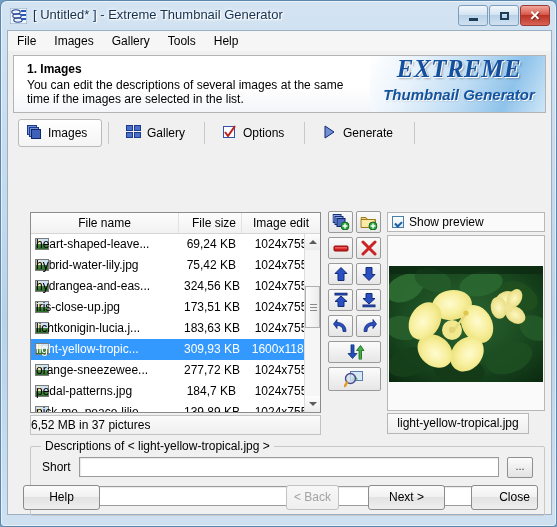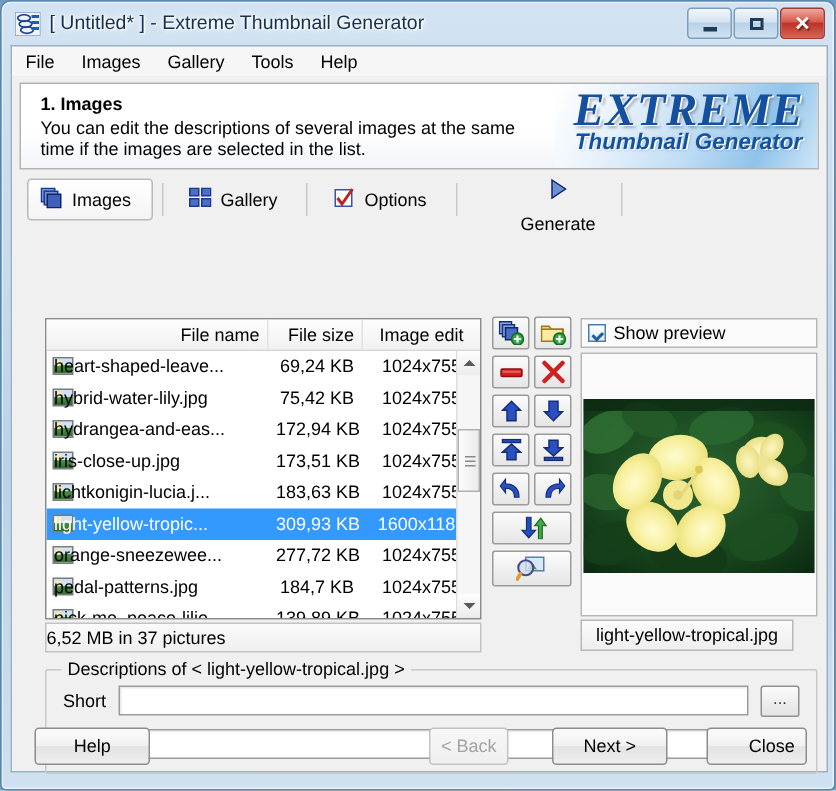--- a/index.html
+++ b/index.html
@@ -73,21 +73,21 @@
   }
   #banner-title{position:absolute;left:13px;top:6px;font-size:12px;font-weight:bold;}
   #banner-sub{position:absolute;left:13px;top:22px;font-size:12px;line-height:14px;width:340px;}
   #logo{
     position:absolute;right:0;top:0;width:175px;height:56px;
     background:linear-gradient(115deg,#ffffff 0%,#e8f2fb 25%,#bedcf4 55%,#8fc3ea 78%,#cfe6f8 100%);
   }
   #logo-1{
     position:absolute;left:3px;top:-1px;width:172px;text-align:center;
     font-family:"Liberation Serif","DejaVu Serif",serif;
-    font-style:italic;font-weight:bold;font-size:31px;letter-spacing:.5px;
+    font-style:italic;font-weight:bold;font-size:25px;letter-spacing:.5px;
     color:#14509e;text-shadow:1px 1px 0 #fff,2px 2px 2px rgba(0,0,0,.28);
   }
   #logo-2{
     position:absolute;left:3px;top:30px;width:172px;text-align:center;
     font-family:"Liberation Sans","DejaVu Sans",sans-serif;
     font-style:italic;font-weight:bold;font-size:15px;
     color:#12539f;text-shadow:1px 1px 0 #fff,1px 1px 2px rgba(0,0,0,.28);
   }
 
   
@@ -111,21 +111,21 @@
   }
   #lhead{
     position:absolute;left:0;top:0;width:100%;height:21px;
     background:linear-gradient(180deg,#fdfdfd,#f1f1f1);
     border-bottom:1px solid #d6d6d6;box-sizing:border-box;
   }
   .hcell{
     position:absolute;top:0;height:20px;line-height:20px;font-size:12px;
     box-sizing:border-box;border-right:1px solid #e2e2e2;padding:0 5px;cursor:default;
   }
-  #h0{left:0;width:148px;text-align:right;}
+  #h0{left:0;width:148px;text-align:center;}
   #h1{left:148px;width:63px;text-align:right;}
   #h2{left:211px;width:78px;text-align:center;border-right:none;}
   #rows{position:absolute;left:0;top:21px;width:100%;}
   .row{height:21px;line-height:21px;font-size:12px;position:relative;cursor:default;}
   .row.sel{background:#3399ff;color:#fff;}
   .cell{position:absolute;top:0;height:21px;box-sizing:border-box;padding:0 5px;
     white-space:nowrap;overflow:hidden;}
   .c0{left:0;width:148px;padding-left:5px;}
   .c1{left:148px;width:63px;text-align:right;padding-right:6px;}
   .c2{left:211px;width:78px;text-align:center;}
@@ -315,21 +315,21 @@
         <span>
           <svg width="15" height="14" viewBox="0 0 15 14">
             <rect x="1.5" y="1.5" width="11" height="11" fill="#fff" stroke="#3653a8"></rect>
             <path d="M3 7 L6 11 L13 1" fill="none" stroke="#c02020" stroke-width="2"></path>
           </svg>
         </span>
         <span class="tablabel">Options</span>
       </div>
       <div class="tabsep" style="left:286px;"></div>
 
-      <div class="tab" style="left:308px;width:94px;flex-direction:column;">
+      <div class="tab" style="left:296px;width:94px;">
         <span>
           <svg width="15" height="14" viewBox="0 0 15 14">
             <path d="M3 1 L12 7 L3 13 Z" fill="#6f92d6" stroke="#12266e" stroke-width="1"></path>
           </svg>
         </span>
         <span class="tablabel">Generate</span>
       </div>
       <div class="tabsep" style="left:396px;"></div>
     </div>
 
@@ -349,21 +349,21 @@
         </div>
         <div class="row">
           <span class="fico"></span>
           <span class="cell c0">hybrid-water-lily.jpg</span>
           <span class="cell c1">75,42 KB</span>
           <span class="cell c2">1024x755</span>
         </div>
         <div class="row">
           <span class="fico"></span>
           <span class="cell c0">hydrangea-and-eas...</span>
-          <span class="cell c1">172,94 KB</span>
+          <span class="cell c1">324,56 KB</span>
           <span class="cell c2">1024x755</span>
         </div>
         <div class="row">
           <span class="fico"></span>
           <span class="cell c0">iris-close-up.jpg</span>
           <span class="cell c1">173,51 KB</span>
           <span class="cell c2">1024x755</span>
         </div>
         <div class="row">
           <span class="fico"></span>

